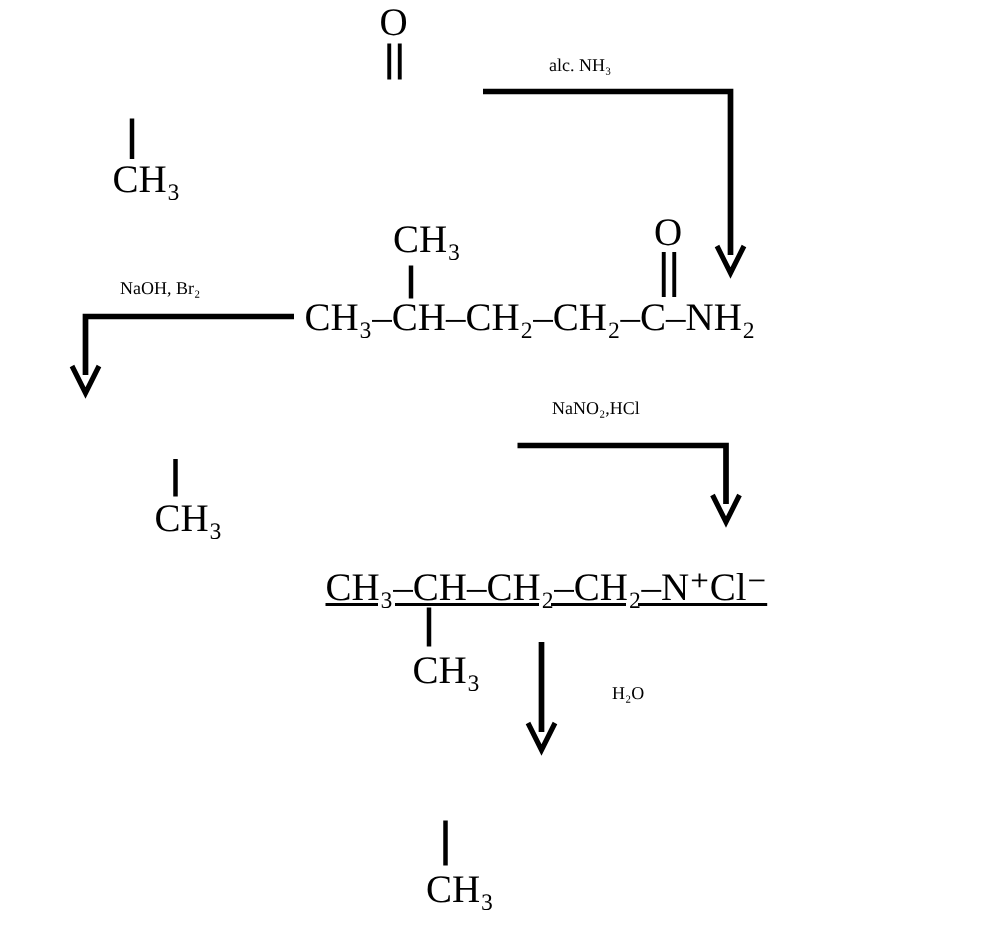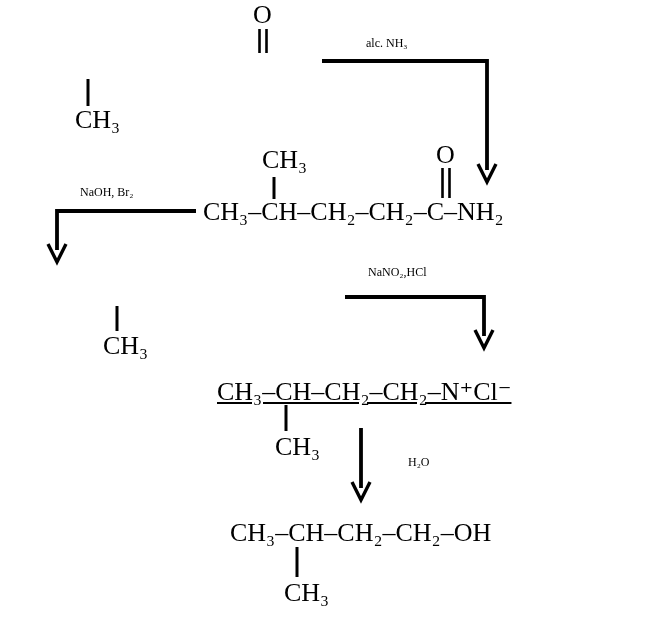--- a/index.html
+++ b/index.html
@@ -79,16 +79,15 @@
 
   <div class="txt formula" style="left:103px; top:333px;">CH₃</div>
 
   <div class="txt reagent" style="left:368px; top:266px;">NaNO₂,HCl</div>
 
   <div class="txt formula" style="left:217px; top:379px;text-decoration:underline;">CH₃–CH–CH₂–CH₂–N⁺Cl⁻</div>
   <div class="txt formula" style="left:275px; top:434px;">CH₃</div>
 
   <div class="txt reagent" style="left:386px; top:456px;margin-left:22px;">H₂O</div>
 
-  <div class="txt formula" style="left:230px; top:520px;">CH₃–CH–CH₂–CH₂–OH</div>
   <div class="txt formula" style="left:284px; top:580px;">CH₃</div>
 
 </div>
 
 </body></html>

